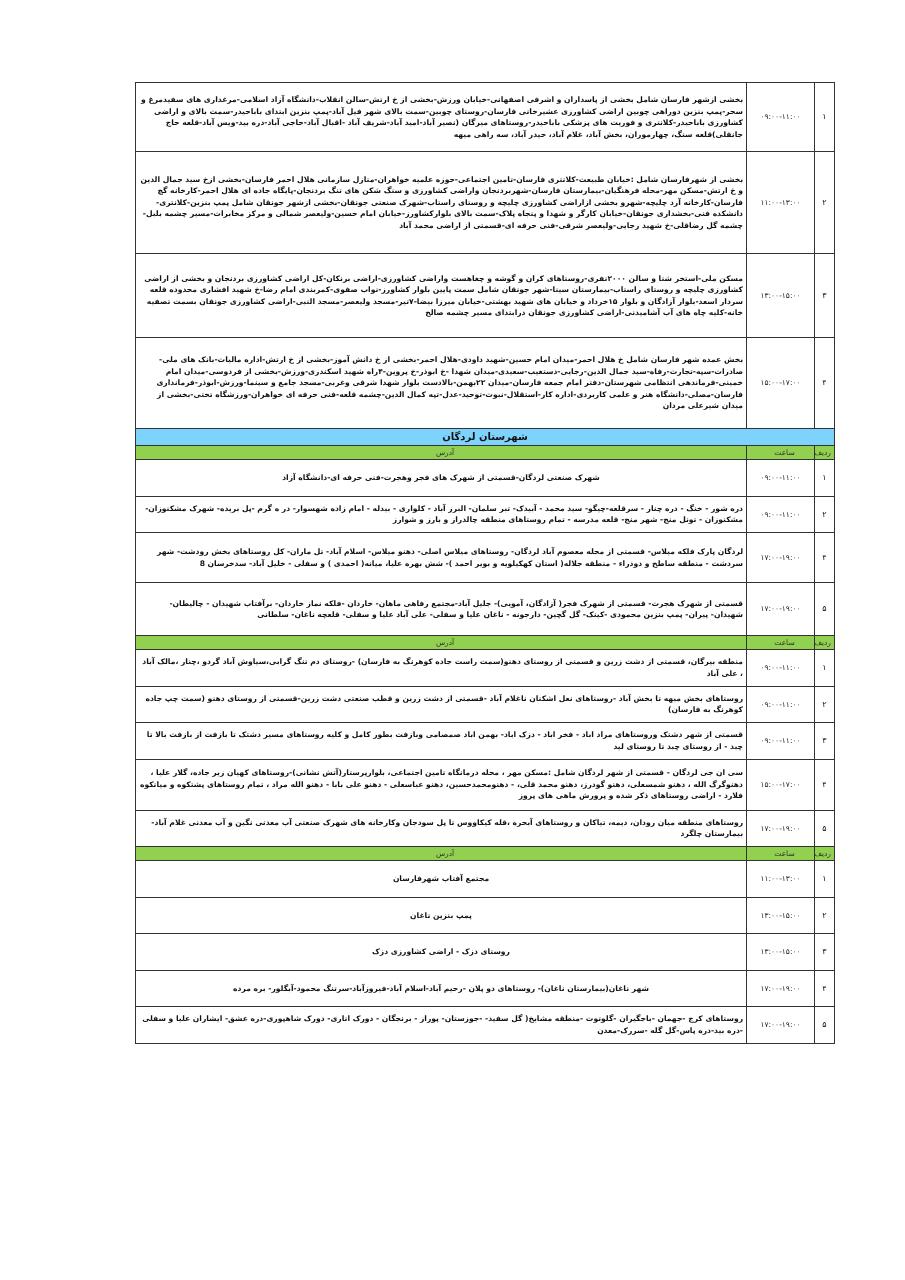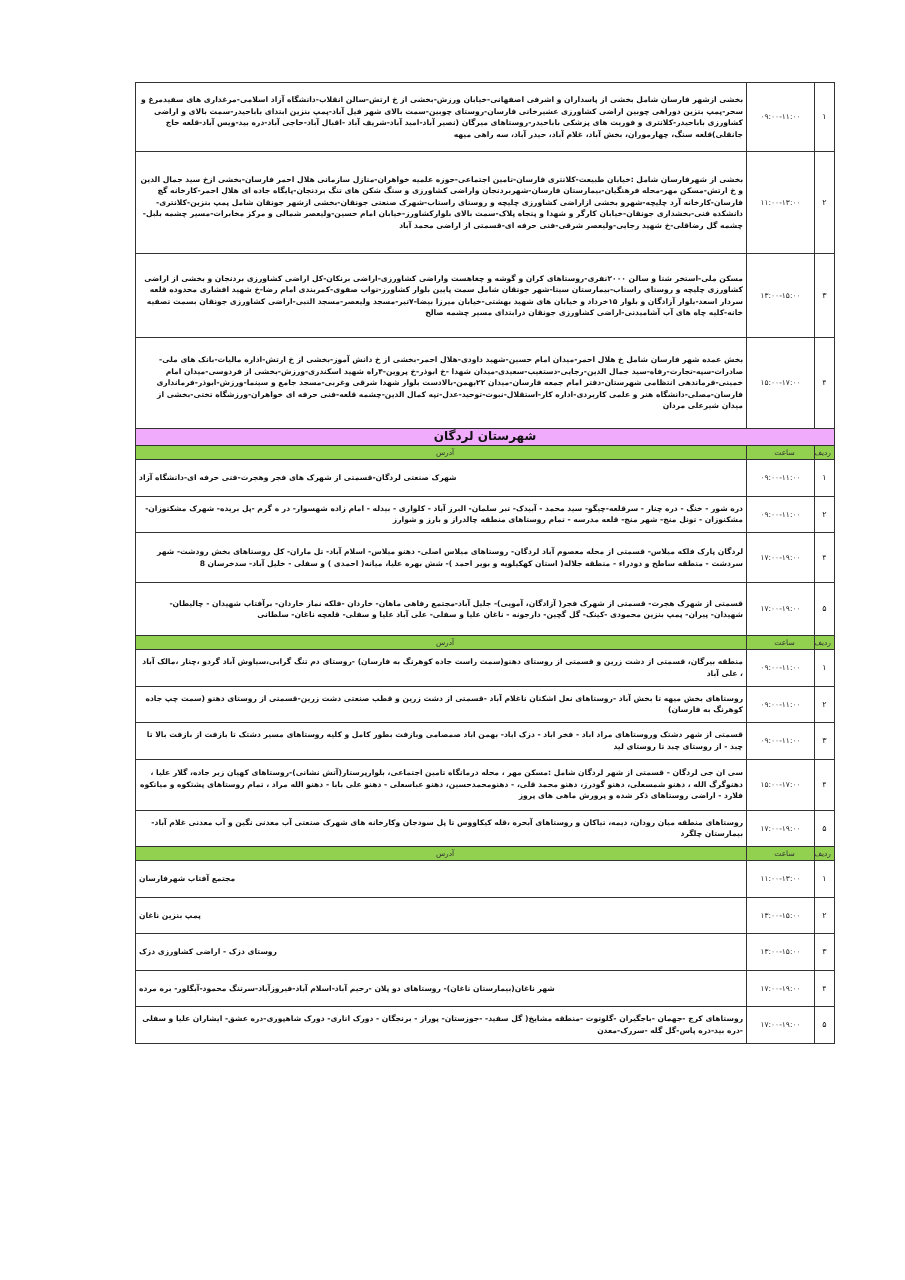--- a/index.html
+++ b/index.html
@@ -5,22 +5,22 @@
   html, body { margin:0; padding:0; background:#ffffff; }
   body { width:905px; height:1280px; position:relative; overflow:hidden;
          font-family: "DejaVu Sans", "Liberation Sans", sans-serif; color:#111; }
   .sheet { position:absolute; left:135px; top:82px; width:700px; direction:rtl; }
   table { border-collapse:collapse; width:700px; table-layout:fixed; direction:rtl; }
   td { border:1px solid #333; padding:0 3px; vertical-align:middle; font-size:7.6px;
        line-height:11.5px; overflow:hidden; }
   td.num { width:14px; text-align:center; padding:0; font-size:8px; }
   td.time { width:60px; text-align:center; padding:12px; font-size:7.5px; color:#222; direction:ltr; }
   td.addr { font-weight:600; }
-  td.addr.center { text-align:left; }
-  tr.county td { background:#f0abfc; text-align:center; font-weight:700; font-size:12px; height:16px; border:1px solid #333; }
+  td.addr.center { text-align:center; }
+  tr.county td { background:#7dd3fc; text-align:center; font-weight:700; font-size:10px; height:16px; border:1px solid #333; }
   tr.colhead td { background:#92D050; text-align:center; font-size:7.5px; height:13px; color:#333; font-weight:400;padding-left:11px; }
 </style>
 </head>
 <body>
 
 <div class="sheet">
 <table>
   <colgroup>
         <col style="width:20px">
         <col style="width:68px">

